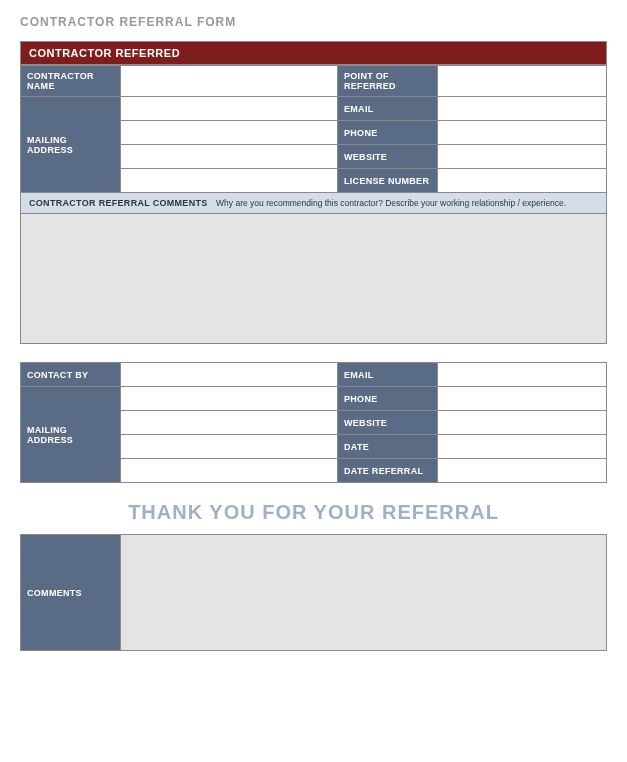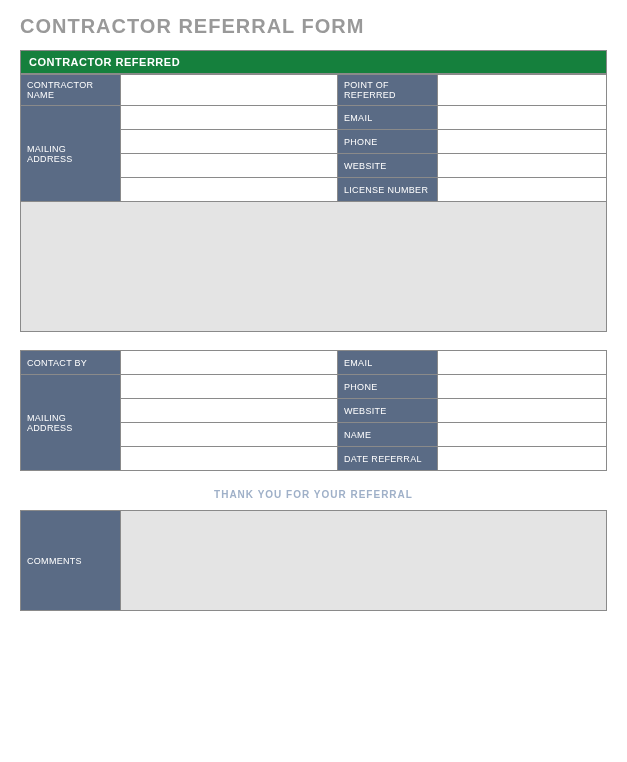--- a/index.html
+++ b/index.html
@@ -3,31 +3,31 @@
 <meta charset="utf-8">
 <style>
   * { box-sizing: border-box; margin: 0; padding: 0; }
   body {
     font-family: Arial, sans-serif;
     background: #fff;
     width: 627px;
     padding: 15px 20px;
   }
   .title {
-    font-size: 20px;
+    font-size: 12px;
     font-weight: bold;
     color: #999;
     letter-spacing: 1px;
     margin-bottom: 12px;
   }
   .section {
     margin-bottom: 18px;
   }
   .section-header {
-    background: #15803d;
+    background: #7f1d1d;
     color: #fff;
     font-size: 11px;
     font-weight: bold;
     padding: 5px 8px;
     border: 1px solid #8a8a8a;
     letter-spacing: 0.5px;
   }
   table {
     border-collapse: collapse;
     width: 100%;
@@ -36,21 +36,21 @@
   td {
     border: 1px solid #8a8a8a;
     font-size: 9px;
     padding: 5px 6px;
     height: 24px;
     vertical-align: middle;
   }
   .lbl {
     background: #5a6b85;
     color: #fff;
-    font-weight: normal;
+    font-weight: bold;
     letter-spacing: 0.3px;
   }
   .val {
     background: #fff;
   }
   .comments-header {
     background: #d5dde8;
     border: 1px solid #8a8a8a;
     border-top: none;
     padding: 5px 8px;
@@ -69,27 +69,27 @@
   .comments-body {
     background: #e4e4e4;
     border: 1px solid #8a8a8a;
     border-top: none;
     height: 130px;
   }
   .thank-you {
     text-align: center;
     color: #9fb0c8;
     font-weight: bold;
-    font-size: 10px;
+    font-size: 20px;
     letter-spacing: 1px;
     margin: 6px 0 10px 0;
   }
   .recipient-comments {
     background: #e4e4e4;
-    height: 100px;
+    height: 116px;
   }
   .col-a { width: 100px; }
   .col-b { width: 217px; }
   .col-c { width: 100px; }
   .col-d { width: auto; }
 </style>
 </head>
 <body>
 
 <div class="title">CONTRACTOR REFERRAL FORM</div>
@@ -126,20 +126,24 @@
       <td class="lbl">WEBSITE</td>
       <td class="val"></td>
     </tr>
     <tr>
       <td class="val"></td>
       <td class="lbl">LICENSE NUMBER</td>
       <td class="val"></td>
     </tr>
   </tbody>
     </table>
+  <div class="comments-header">
+    <span class="ch-label">CONTRACTOR REFERRAL COMMENTS</span>
+    <span class="ch-hint">Why are you recommending this contractor? Describe your working relationship / experience.</span>
+  </div>
   <div class="comments-body"></div>
 </div>
 
 <div class="section">
   <table>
     <colgroup>
         <col class="col-a">
         <col class="col-b">
         <col class="col-c">
         <col class="col-d">
@@ -157,21 +161,21 @@
       <td class="lbl">PHONE</td>
       <td class="val"></td>
     </tr>
     <tr>
       <td class="val"></td>
       <td class="lbl">WEBSITE</td>
       <td class="val"></td>
     </tr>
     <tr>
       <td class="val"></td>
-      <td class="lbl">NAME</td>
+      <td class="lbl">DATE</td>
       <td class="val"></td>
     </tr>
     <tr>
       <td class="val"></td>
       <td class="lbl">DATE REFERRAL</td>
       <td class="val"></td>
     </tr>
   </tbody>
     </table>
 </div>

